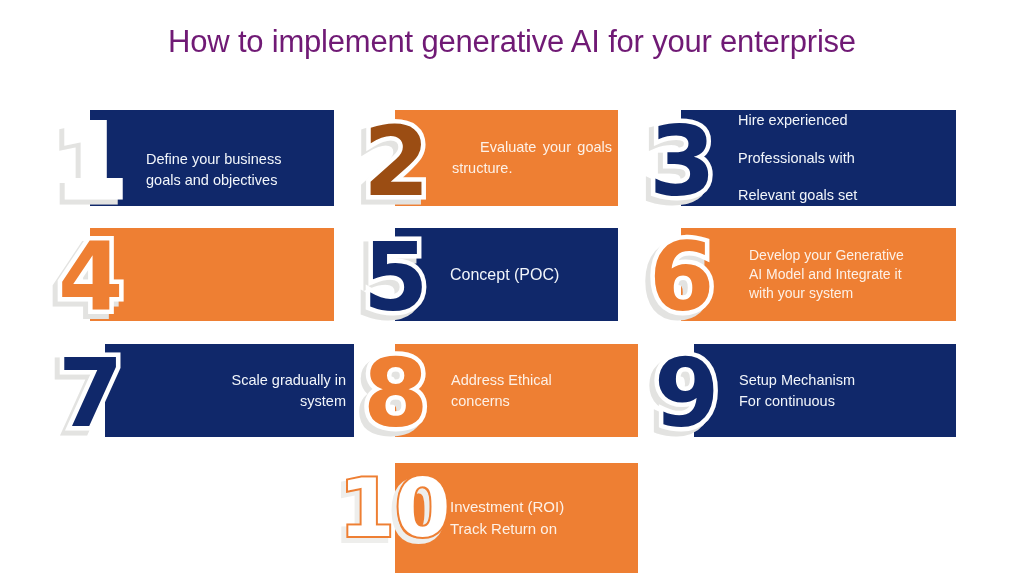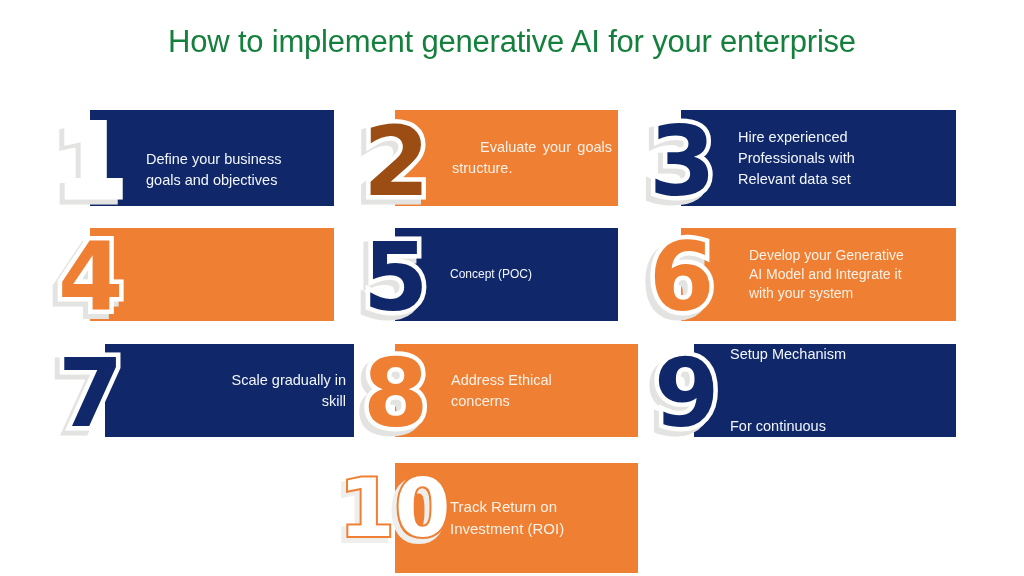--- a/index.html
+++ b/index.html
@@ -25,21 +25,21 @@
   
   .title {
     position: absolute;
     left: 0;
     right: 0;
     top: 22px;
     text-align: center;
     font-size: 31px;
     line-height: 40px;
     font-weight: 400;
-    color: #15803d;
+    color: #701a75;
     letter-spacing: -0.2px;
     white-space: nowrap;
   }
 
   
   .step {
     position: absolute;
   }
 
   .step-card {
@@ -153,45 +153,45 @@
     </div>
   </div>
 
   <div class="step navy" style="left:681px; top:110px; width:275px; height:96px;">
     <div class="step-card"></div>
     <div class="numeral num-navy" style="left:-32px; top:4px; font-size:96px;">
       <span class="shadow">3</span>
       <span class="stroke">3</span>
       <span class="fill">3</span>
     </div>
-    <div class="step-text" style="left:57px; right:8px;">
+    <div class="step-text" style="left:57px; right:8px;justify-content:space-between;">
       <span class="ln">Hire experienced</span>
       <span class="ln">Professionals with</span>
-      <span class="ln">Relevant data set</span>
+      <span class="ln">Relevant goals set</span>
     </div>
   </div>
 
   <div class="step orange" style="left:90px; top:228px; width:244px; height:93px;">
     <div class="step-card"></div>
     <div class="numeral num-orange" style="left:-32px; top:3px; font-size:94px;">
       <span class="shadow">4</span>
       <span class="stroke">4</span>
       <span class="fill">4</span>
     </div>
   </div>
 
   <div class="step navy" style="left:395px; top:228px; width:223px; height:93px;">
     <div class="step-card"></div>
     <div class="numeral num-navy" style="left:-32px; top:3px; font-size:94px;">
       <span class="shadow">5</span>
       <span class="stroke">5</span>
       <span class="fill">5</span>
     </div>
     <div class="step-text" style="left:55px; right:8px;">
-      <span class="ln" style="font-size:12px;">Concept  (POC)</span>
+      <span class="ln" style="font-size:16px;">Concept  (POC)</span>
     </div>
   </div>
 
   <div class="step orange" style="left:681px; top:228px; width:275px; height:93px;">
     <div class="step-card"></div>
     <div class="numeral num-orange" style="left:-32px; top:3px; font-size:94px;">
       <span class="shadow">6</span>
       <span class="stroke">6</span>
       <span class="fill">6</span>
     </div>
@@ -204,21 +204,21 @@
 
   <div class="step navy" style="left:105px; top:344px; width:249px; height:93px;">
     <div class="step-card"></div>
     <div class="numeral num-navy" style="left:-47px; top:3px; font-size:94px;">
       <span class="shadow">7</span>
       <span class="stroke">7</span>
       <span class="fill">7</span>
     </div>
     <div class="step-text" style="left:58px; right:8px;text-align:right;">
       <span class="ln">Scale gradually in</span>
-      <span class="ln">skill</span>
+      <span class="ln">system</span>
     </div>
   </div>
 
   <div class="step orange" style="left:395px; top:344px; width:243px; height:93px;">
     <div class="step-card"></div>
     <div class="numeral num-orange" style="left:-32px; top:3px; font-size:94px;">
       <span class="shadow">8</span>
       <span class="stroke">8</span>
       <span class="fill">8</span>
     </div>
@@ -228,32 +228,32 @@
     </div>
   </div>
 
   <div class="step navy" style="left:694px; top:344px; width:262px; height:93px;">
     <div class="step-card"></div>
     <div class="numeral num-navy" style="left:-40px; top:3px; font-size:94px;">
       <span class="shadow">9</span>
       <span class="stroke">9</span>
       <span class="fill">9</span>
     </div>
-    <div class="step-text" style="left:36px; right:8px;justify-content:space-between;">
+    <div class="step-text" style="left:45px; right:8px;">
       <span class="ln">Setup Mechanism</span>
       <span class="ln">For continuous</span>
     </div>
   </div>
 
   <div class="step orange" style="left:395px; top:463px; width:243px; height:110px;">
     <div class="step-card"></div>
     <div class="numeral num-hollow" style="left:-56px; top:6px; font-size:80px;">
       <span class="shadow">10</span>
       <span class="stroke">10</span>
       <span class="fill">10</span>
     </div>
     <div class="step-text" style="left:55px; right:8px; font-size:15px; line-height:22px;">
+      <span class="ln">Investment (ROI)</span>
       <span class="ln">Track Return on</span>
-      <span class="ln">Investment (ROI)</span>
     </div>
   </div>
 
 </div>
 
 </body></html>

